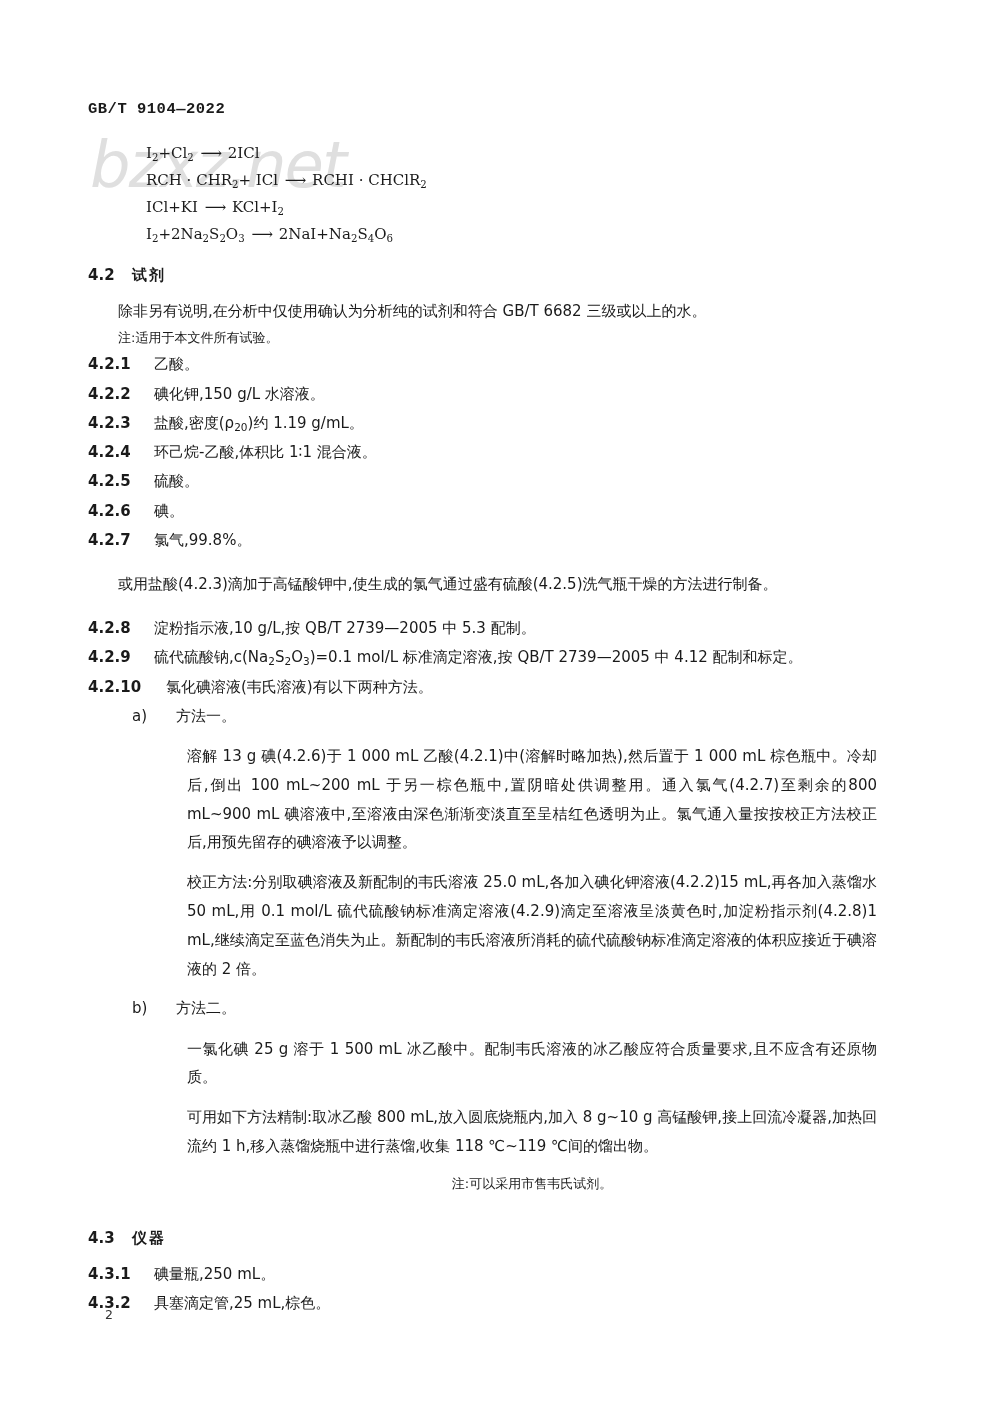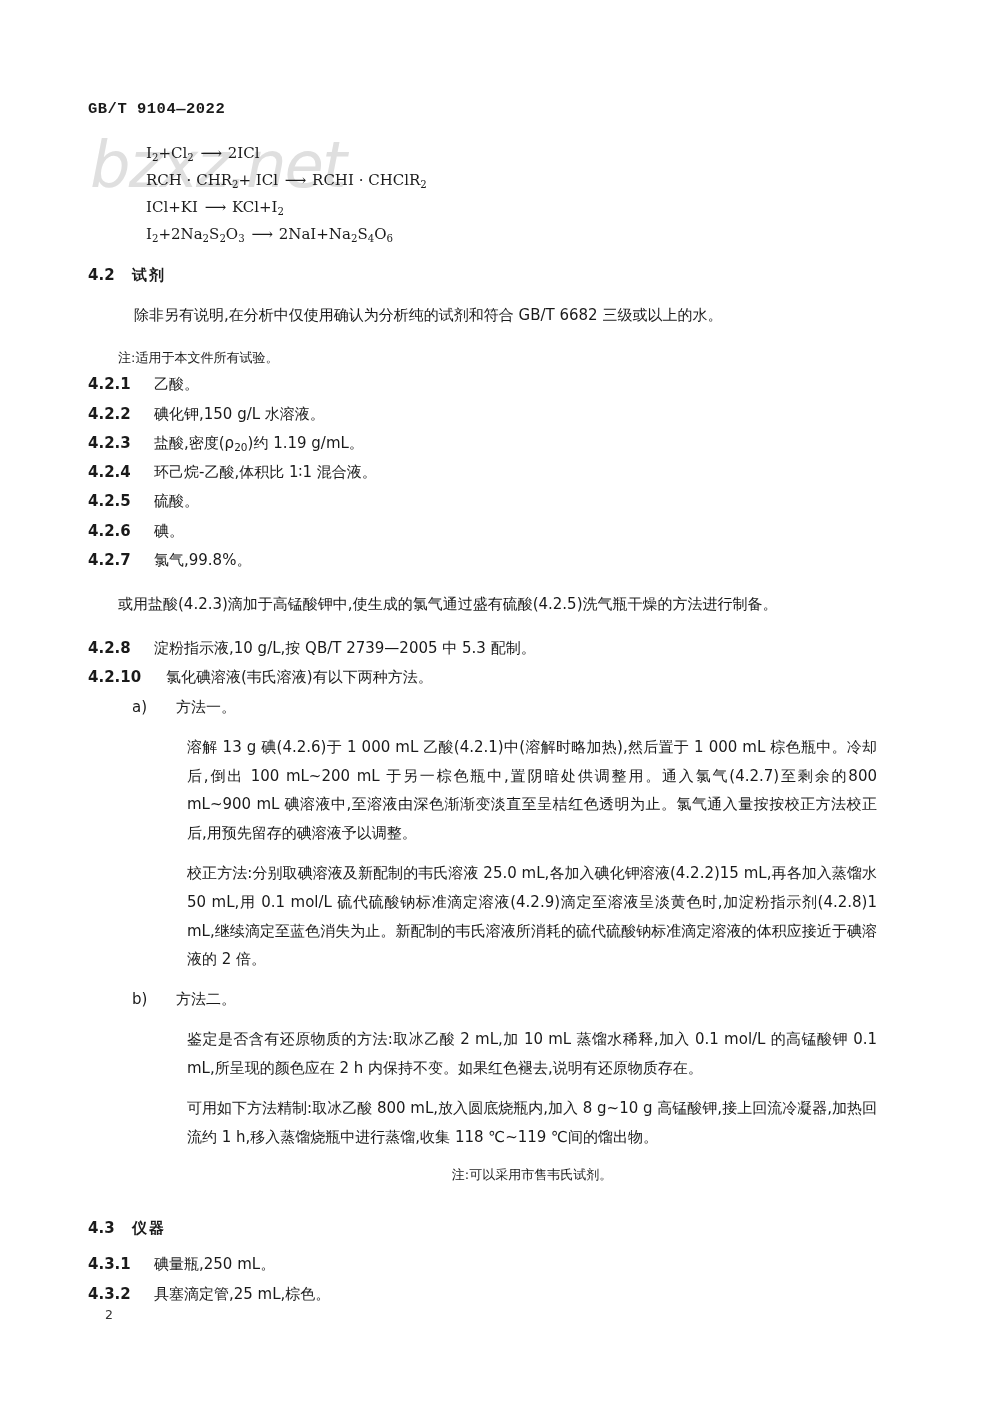--- a/index.html
+++ b/index.html
@@ -59,21 +59,21 @@
     font-size: 15px;
     font-weight: bold;
     margin: 18px 0 12px 0;
   }
   .sec-head .num { display: inline-block; min-width: 44px; }
   .sec-head .ttl { letter-spacing: 2px; }
   .para {
     font-size: 15px;
     line-height: 1.92;
     text-align: justify;
-    margin: 16px;
+    margin: 0;
   }
   .para-ind {
     text-indent: 30px;
   }
   .note {
     font-size: 13px;
     line-height: 1.9;
     padding-left: 30px;
   }
   .item {
@@ -197,36 +197,40 @@
       <span class="t">氯气,99.8%。</span>
     </div>
 
     <p class="cont para-ind">或用盐酸(4.2.3)滴加于高锰酸钾中,使生成的氯气通过盛有硫酸(4.2.5)洗气瓶干燥的方法进行制备。</p>
 
     <div class="item">
       <span class="n">4.2.8</span>
       <span class="t">淀粉指示液,10 g/L,按 QB/T 2739—2005 中 5.3 配制。</span>
     </div>
     <div class="item">
+      <span class="n">4.2.9</span>
+      <span class="t">硫代硫酸钠,c(Na<sub>2</sub>S<sub>2</sub>O<sub>3</sub>)=0.1 mol/L 标准滴定溶液,按 QB/T 2739—2005 中 4.12 配制和标定。</span>
+    </div>
+    <div class="item">
       <span class="n wide">4.2.10</span>
       <span class="t">氯化碘溶液(韦氏溶液)有以下两种方法。</span>
     </div>
 
     <div class="sub">
       <span class="lbl">a)</span>
       <span>方法一。</span>
     </div>
     <p class="blk">溶解 13 g 碘(4.2.6)于 1 000 mL 乙酸(4.2.1)中(溶解时略加热),然后置于 1 000 mL 棕色瓶中。冷却后,倒出 100 mL~200 mL 于另一棕色瓶中,置阴暗处供调整用。通入氯气(4.2.7)至剩余的800 mL~900 mL 碘溶液中,至溶液由深色渐渐变淡直至呈桔红色透明为止。氯气通入量按按校正方法校正后,用预先留存的碘溶液予以调整。</p>
     <p class="blk">校正方法:分别取碘溶液及新配制的韦氏溶液 25.0 mL,各加入碘化钾溶液(4.2.2)15 mL,再各加入蒸馏水 50 mL,用 0.1 mol/L 硫代硫酸钠标准滴定溶液(4.2.9)滴定至溶液呈淡黄色时,加淀粉指示剂(4.2.8)1 mL,继续滴定至蓝色消失为止。新配制的韦氏溶液所消耗的硫代硫酸钠标准滴定溶液的体积应接近于碘溶液的 2 倍。</p>
 
     <div class="sub">
       <span class="lbl">b)</span>
       <span>方法二。</span>
     </div>
-    <p class="blk">鉴定是否含有还原物质的方法:取冰乙酸 2 mL,加 10 mL 蒸馏水稀释,加入 0.1 mol/L 的高锰酸钾 0.1 mL,所呈现的颜色应在 2 h 内保持不变。如果红色褪去,说明有还原物质存在。</p>
+    <p class="blk">一氯化碘 25 g 溶于 1 500 mL 冰乙酸中。配制韦氏溶液的冰乙酸应符合质量要求,且不应含有还原物质。</p>
     <p class="blk">可用如下方法精制:取冰乙酸 800 mL,放入圆底烧瓶内,加入 8 g~10 g 高锰酸钾,接上回流冷凝器,加热回流约 1 h,移入蒸馏烧瓶中进行蒸馏,收集 118 ℃~119 ℃间的馏出物。</p>
     <div class="note2">注:可以采用市售韦氏试剂。</div>
 
     <div class="spacer-m"></div>
 
     <div class="sec-head">
       <span class="num">4.3</span><span class="ttl">仪器</span>
     </div>
 
     <div class="item">

